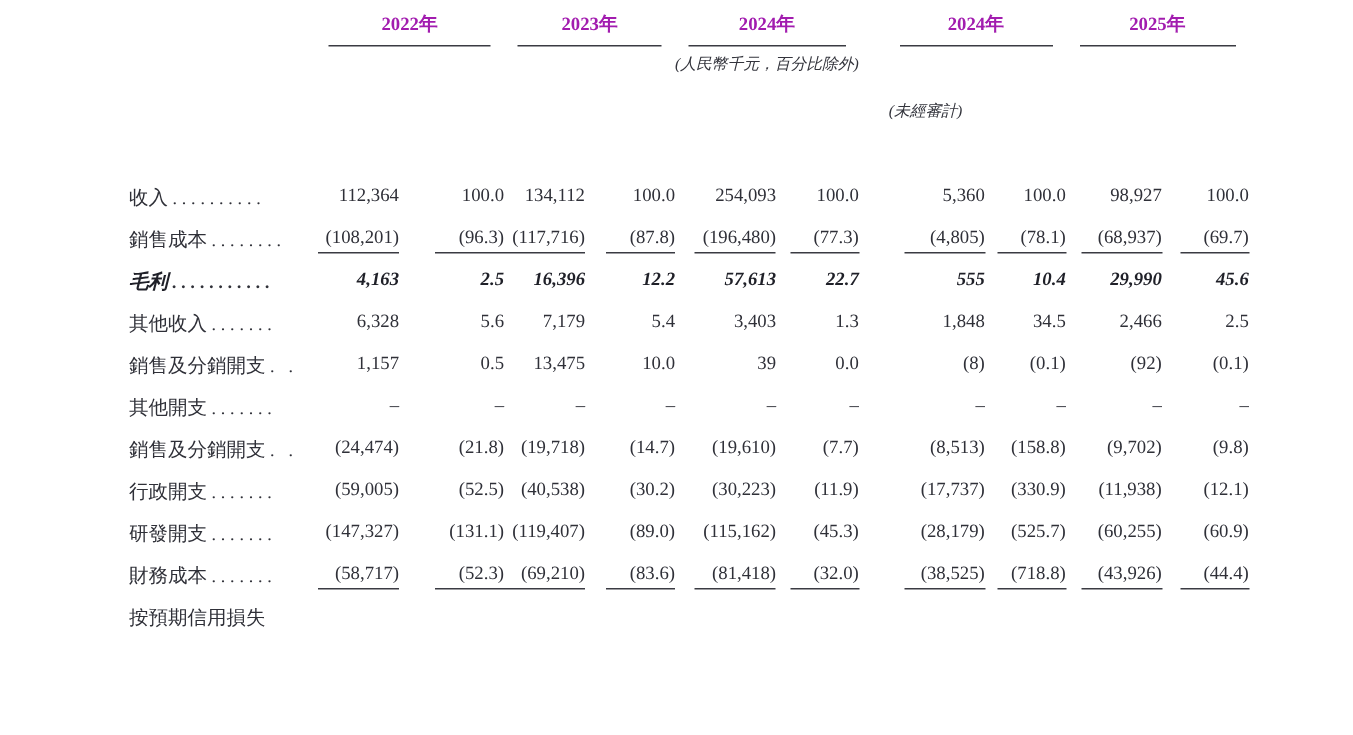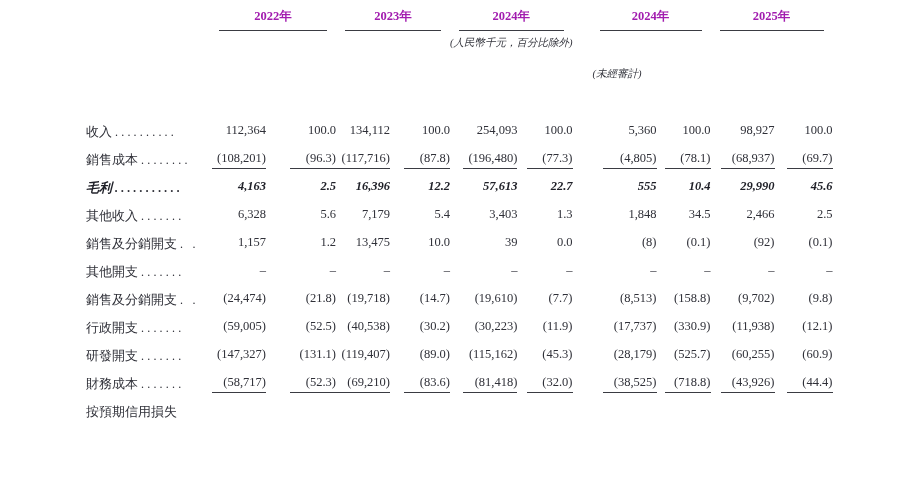--- a/index.html
+++ b/index.html
@@ -160,21 +160,21 @@
           <td class="num pct"><span class="val">1.3</span></td>
           <td class="gap"></td>
           <td class="num amt"><span class="val">1,848</span></td>
           <td class="num pct"><span class="val">34.5</span></td>
           <td class="num amt"><span class="val">2,466</span></td>
           <td class="num pct"><span class="val">2.5</span></td>
         </tr>
         <tr>
           <td class="label-cell"><span>銷售及分銷開支</span><span class="dots">. .</span></td>
           <td class="num amt"><span class="val">1,157</span></td>
-          <td class="num pct"><span class="val">1.2</span></td>
+          <td class="num pct"><span class="val">0.5</span></td>
           <td class="num amt"><span class="val">13,475</span></td>
           <td class="num pct"><span class="val">10.0</span></td>
           <td class="num amt"><span class="val">39</span></td>
           <td class="num pct"><span class="val">0.0</span></td>
           <td class="gap"></td>
           <td class="num amt"><span class="val">(8)</span></td>
           <td class="num pct"><span class="val">(0.1)</span></td>
           <td class="num amt"><span class="val">(92)</span></td>
           <td class="num pct"><span class="val">(0.1)</span></td>
         </tr>

